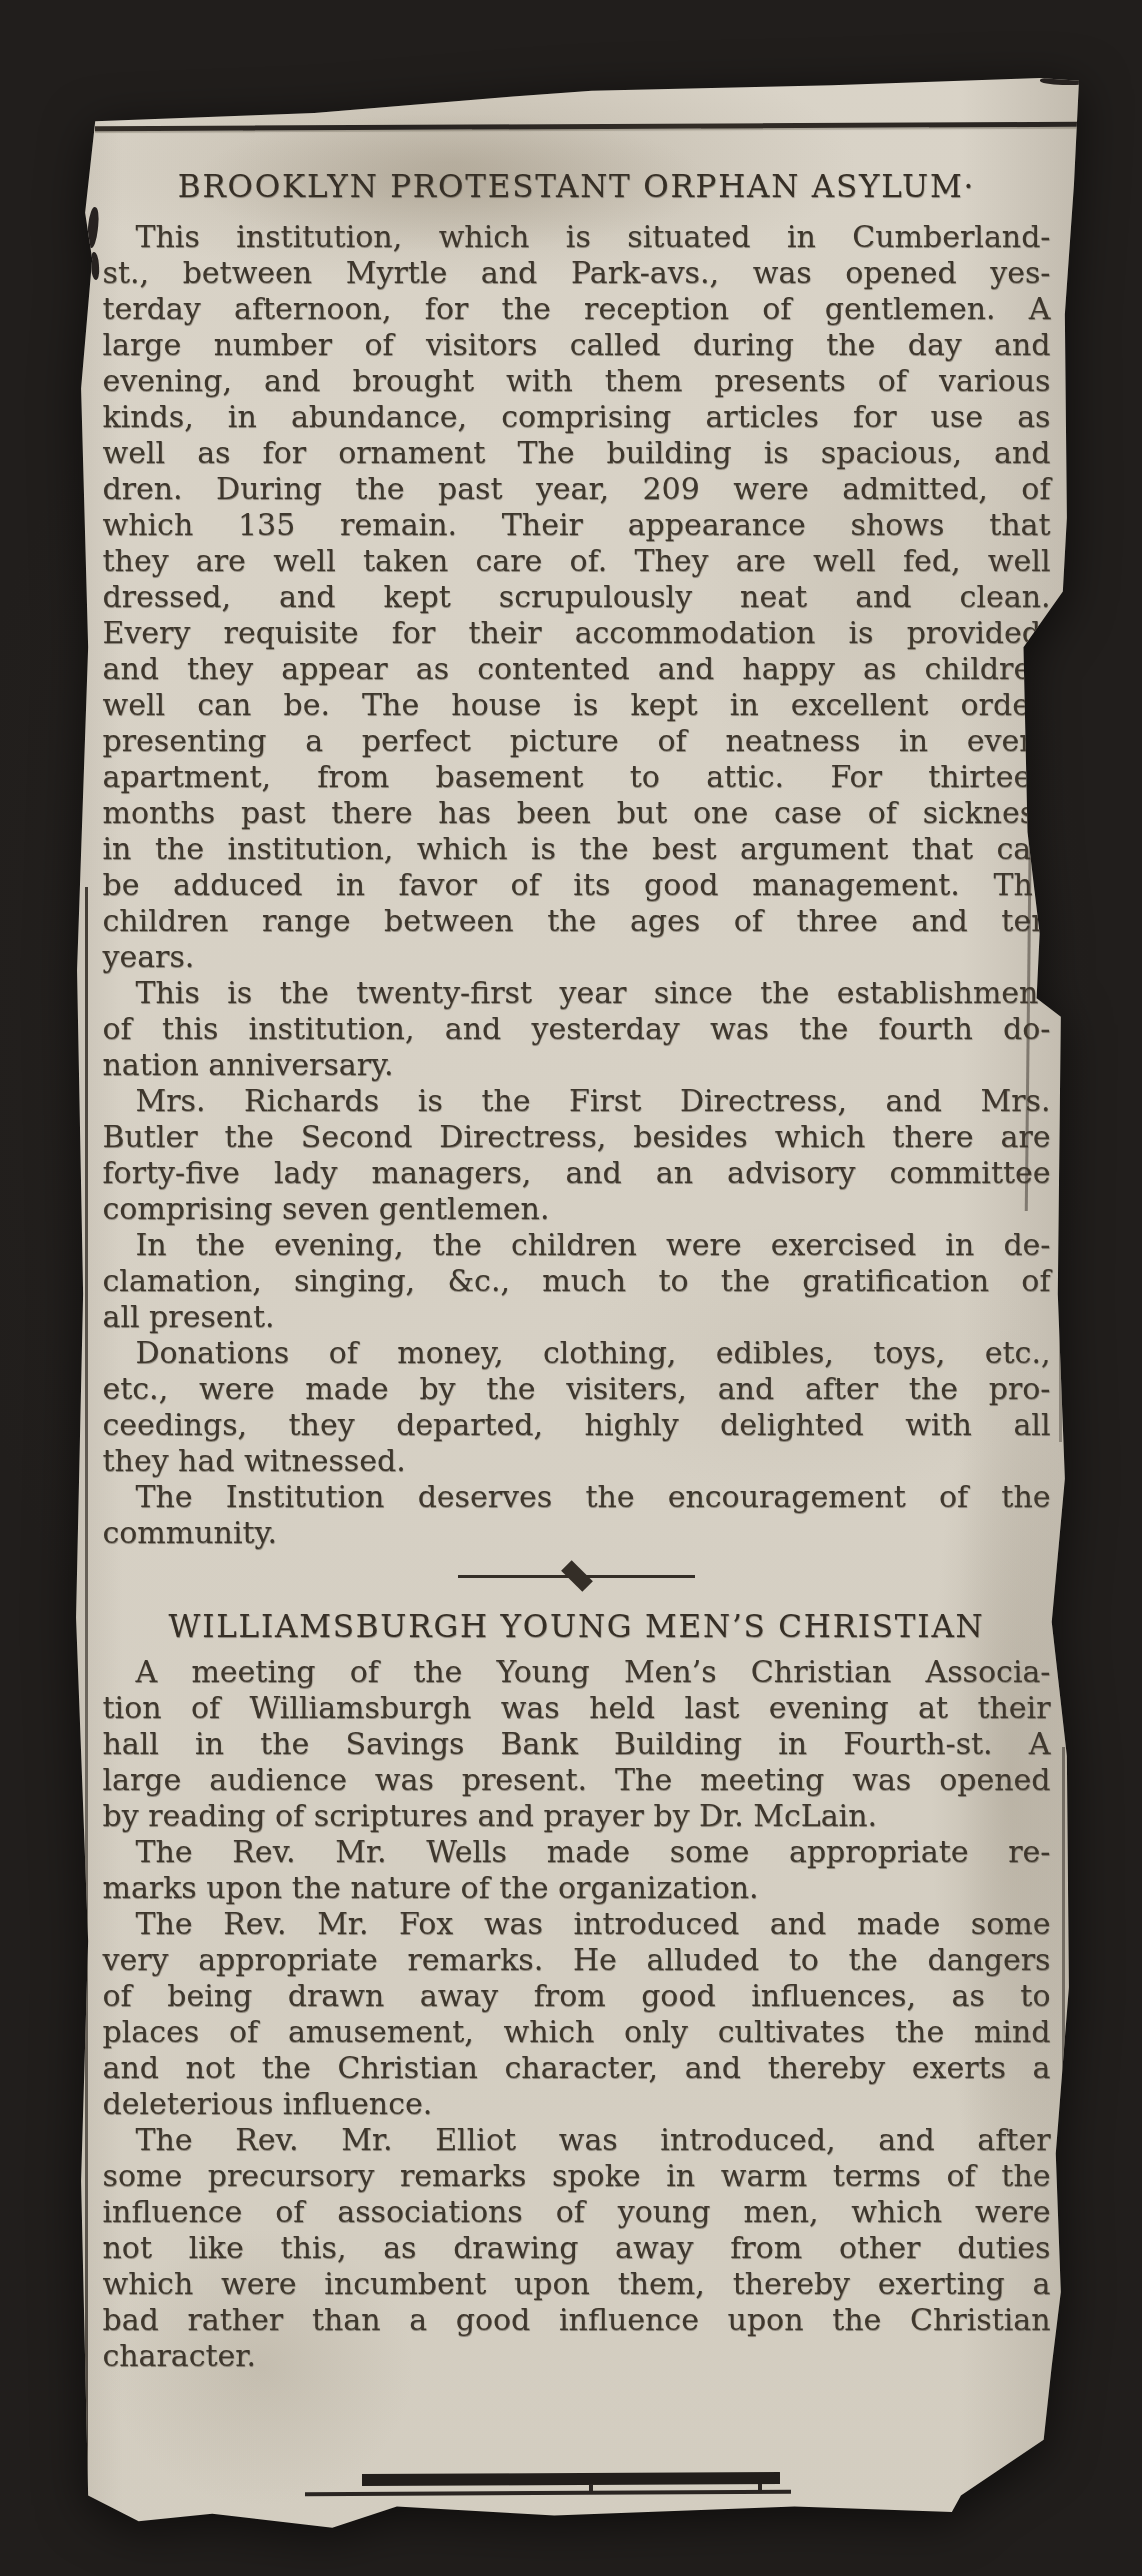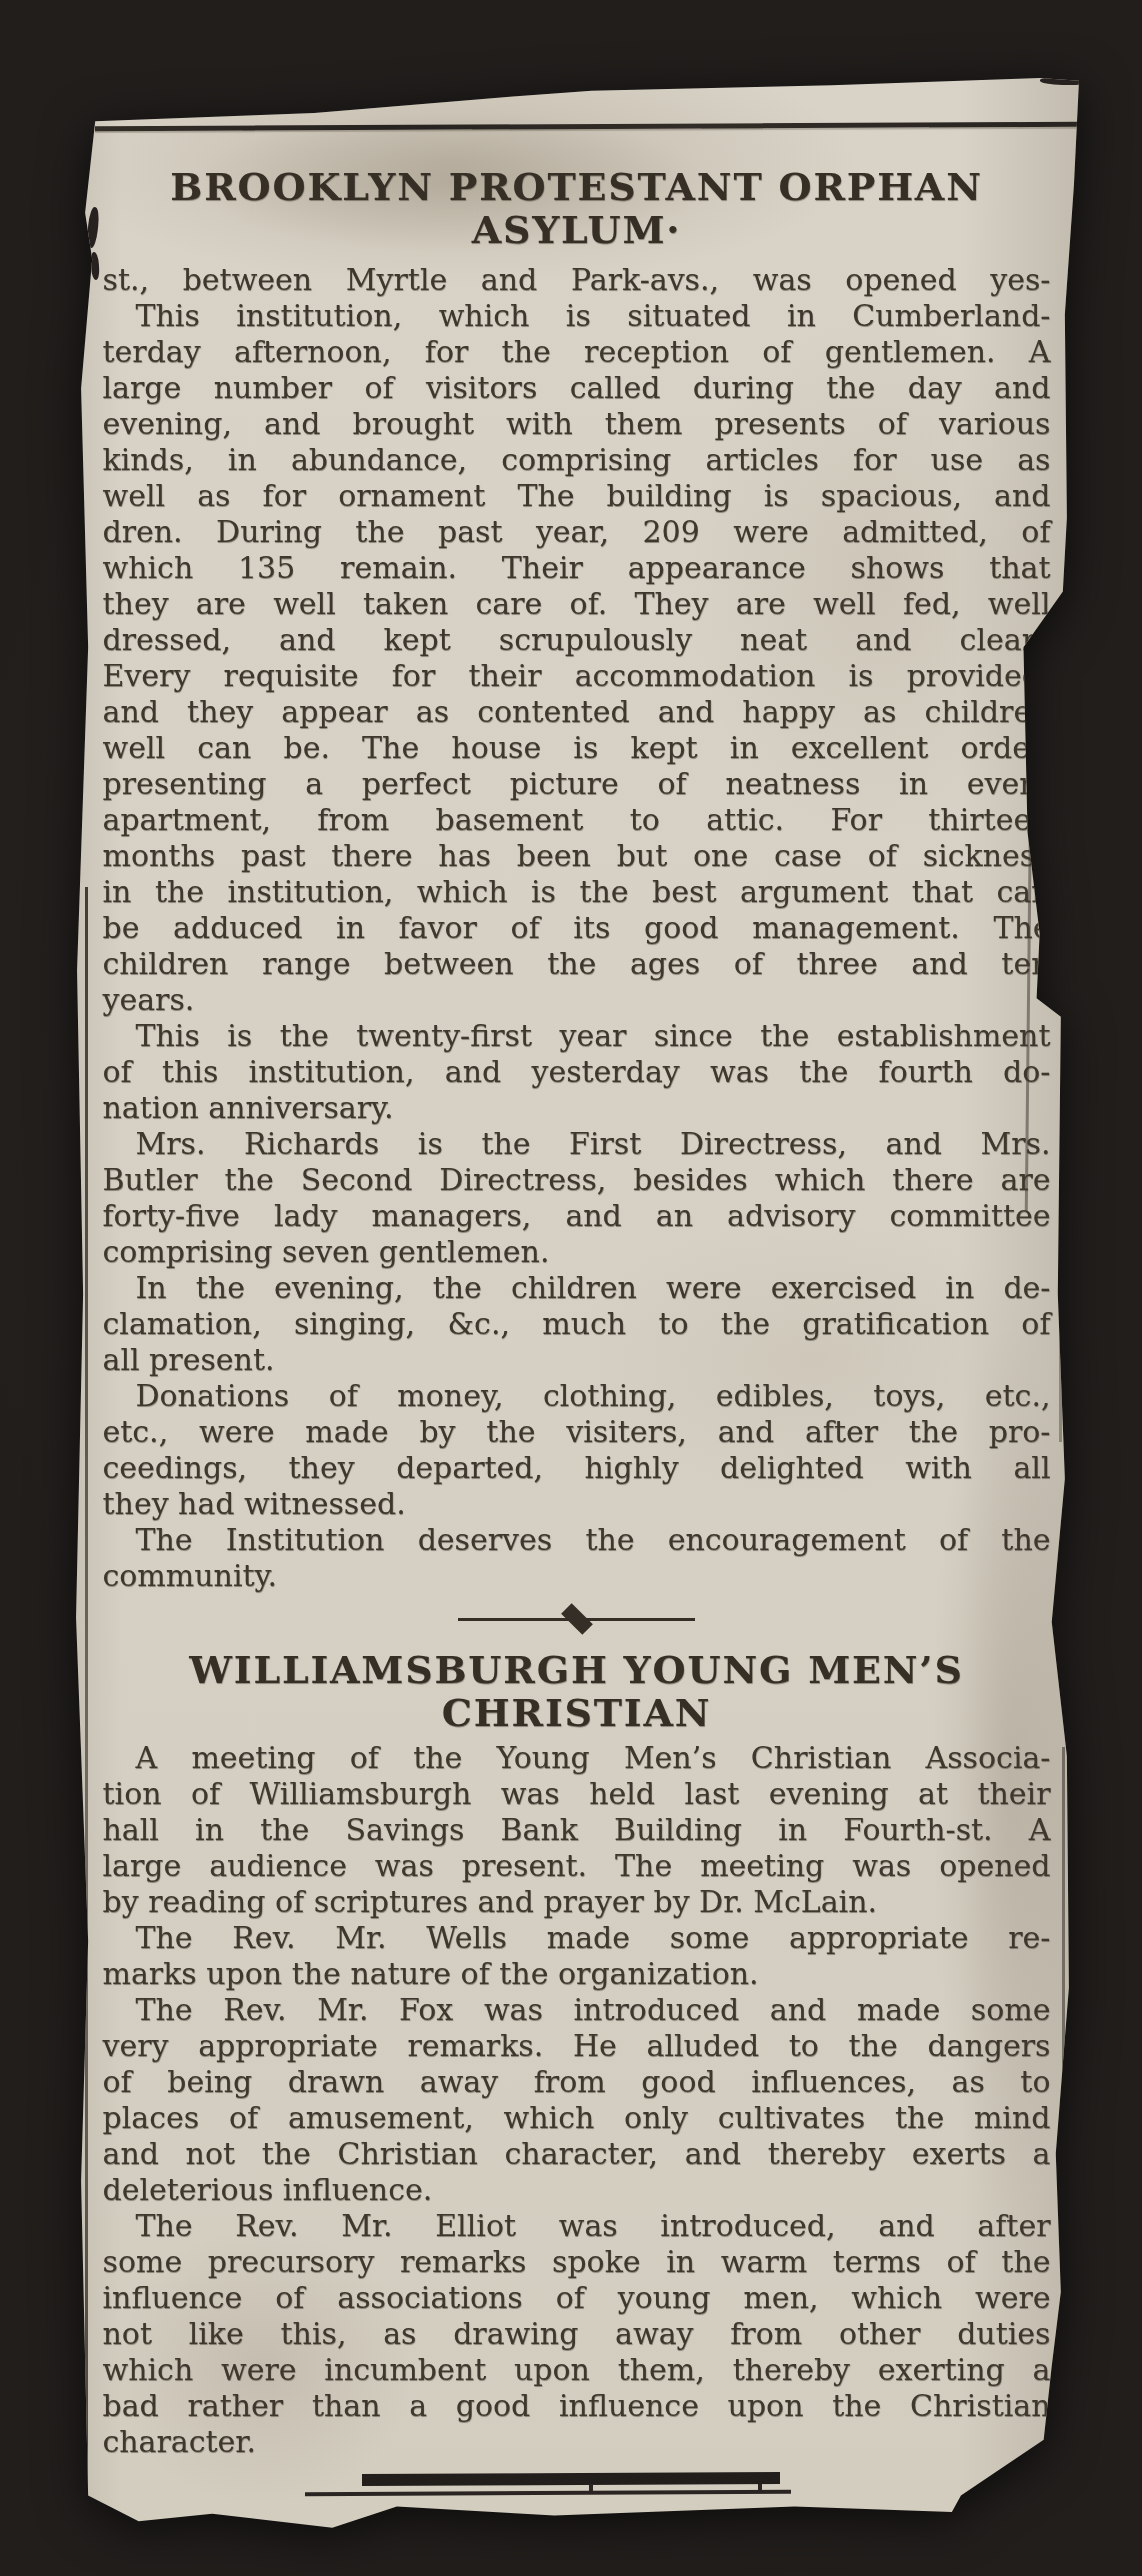--- a/index.html
+++ b/index.html
@@ -45,21 +45,21 @@
   .tm3 { left:968px; top:0.9px; width:50px; height:8.3px; transform:rotate(1.5deg); }
 
   .col-rule { position:absolute; background:rgba(42,36,29,0.78); width:2.8px; }
   .cr-left  { left:13px;  top:811px;  height:1608px; background:linear-gradient(rgba(42,36,29,0.85), rgba(42,36,29,0.55) 60%, rgba(42,36,29,0.8)); }
   .cr-ra    { left:955px; top:710px;  height:425px; opacity:0.6; transform:rotate(0.6deg); }
   .cr-rb    { left:987px; top:1135px; height:231px; opacity:0.45; }
   .cr-rc    { left:990px; top:1671px; height:702px; opacity:0.65; }
 
   .content { position:absolute; left:30.5px; top:89px; width:948px; color:#3e372d; }
   .headline {
-    font-weight:bold; font-size:38px; line-height:43px; text-align:center;
+    font-weight:normal; font-size:31px; line-height:43px; text-align:center;
     letter-spacing:1.8px; color:#362f26;
     text-shadow: 0.5px 0.7px 0.8px rgba(54,47,38,0.45);
   }
   .art1 .headline { margin-bottom:11px; }
   .art2 .headline { margin-bottom:6px; }
   .abody { font-size:30px; line-height:36px; }
   .line {
     text-align:justify; text-align-last:justify; height:36px; overflow:visible;
     text-shadow: 0.4px 0.6px 0.7px rgba(62,54,44,0.5);
   }
@@ -102,22 +102,22 @@
       <div class="col-rule cr-rb"></div>
       <div class="col-rule cr-rc"></div>
 
       <div class="content">
 
         <article class="art1">
           <div class="headline">
               <div>BROOKLYN PROTESTANT ORPHAN ASYLUM·</div>
             </div>
           <div class="abody">
+              <div class="line pfirst">This institution, which is situated in Cumberland-</div>
               <div class="line">st., between Myrtle and Park-avs., was opened yes-</div>
-              <div class="line pfirst">This institution, which is situated in Cumberland-</div>
               <div class="line">terday afternoon, for the reception of gentlemen.  A</div>
               <div class="line">large number of visitors called during the day and</div>
               <div class="line">evening, and brought with them presents of various</div>
               <div class="line">kinds, in abundance, comprising articles for use as</div>
               <div class="line">well as for ornament  The building is spacious, and</div>
               <div class="line">dren.  During the past year, 209 were admitted, of</div>
               <div class="line">which 135 remain.  Their appearance shows that</div>
               <div class="line">they are well taken care of.  They are well fed, well</div>
               <div class="line">dressed, and kept scrupulously neat and clean.</div>
               <div class="line">Every requisite for their accommodation is provided,</div>

